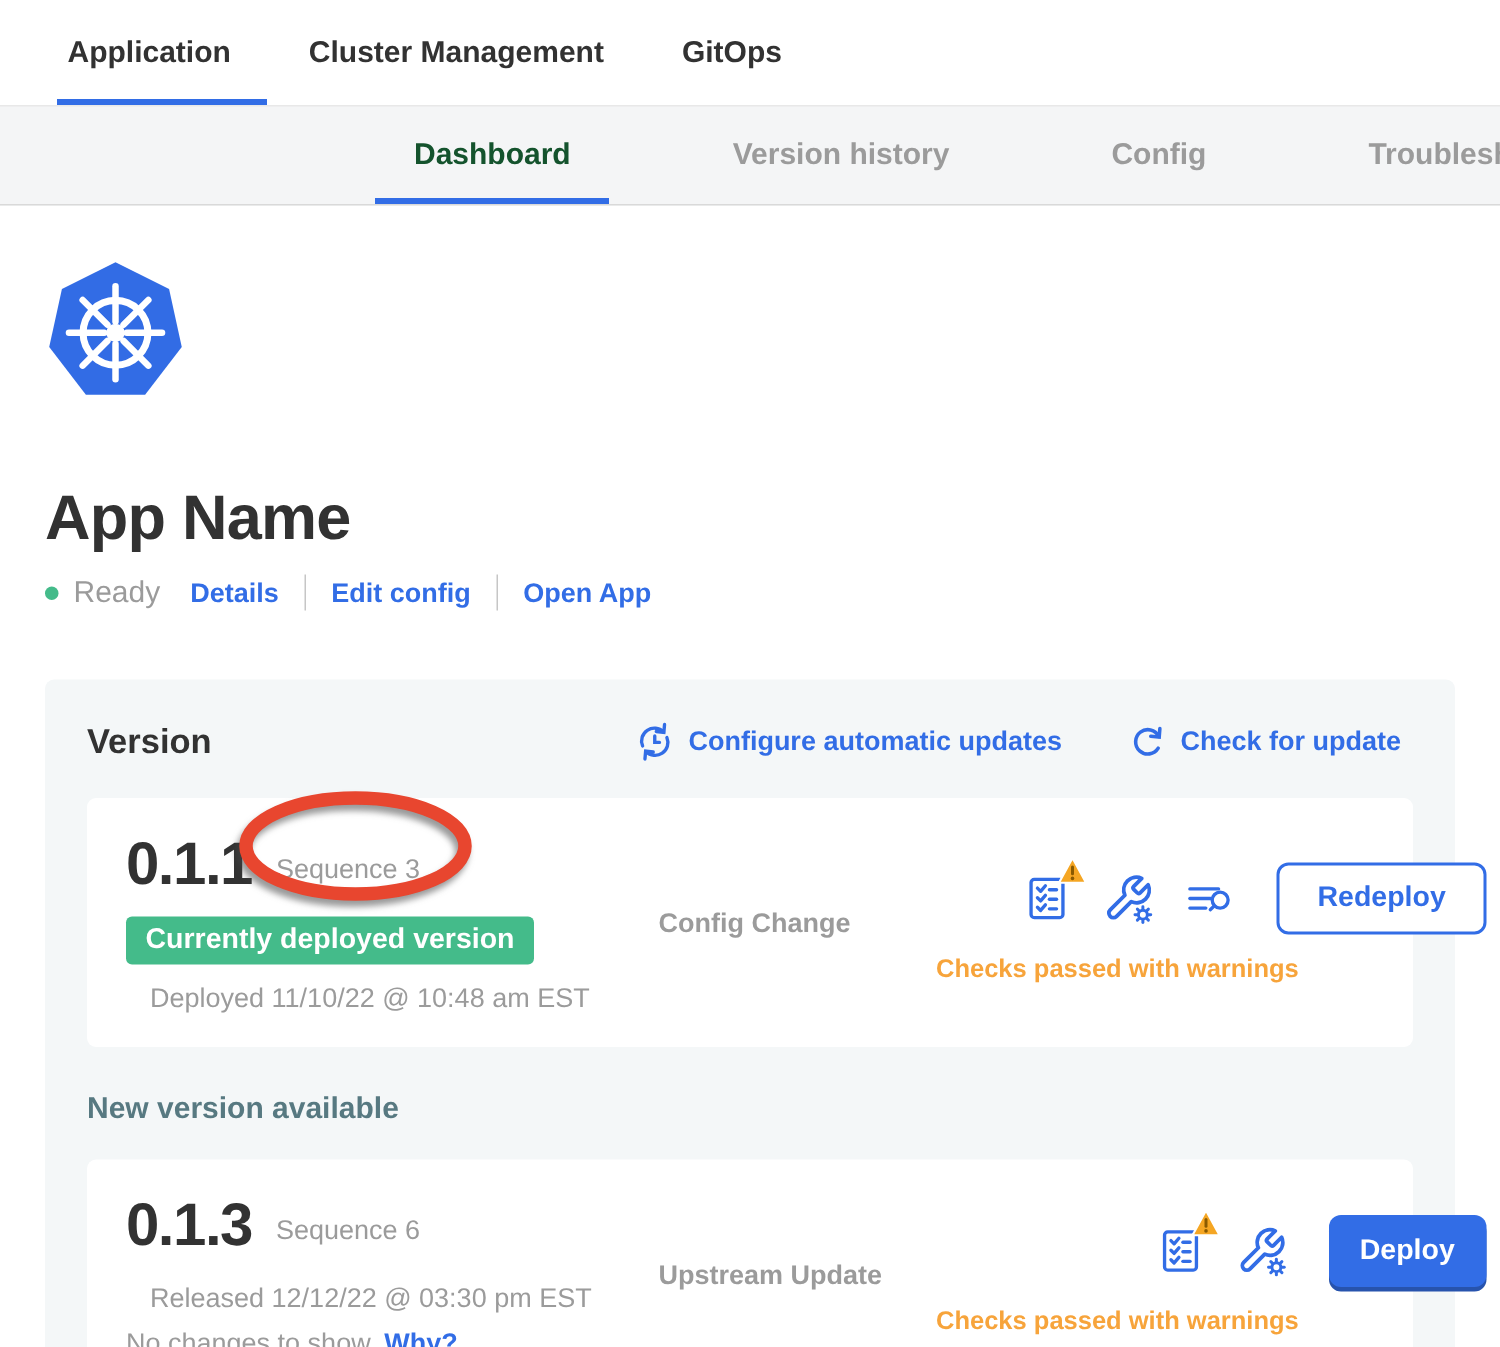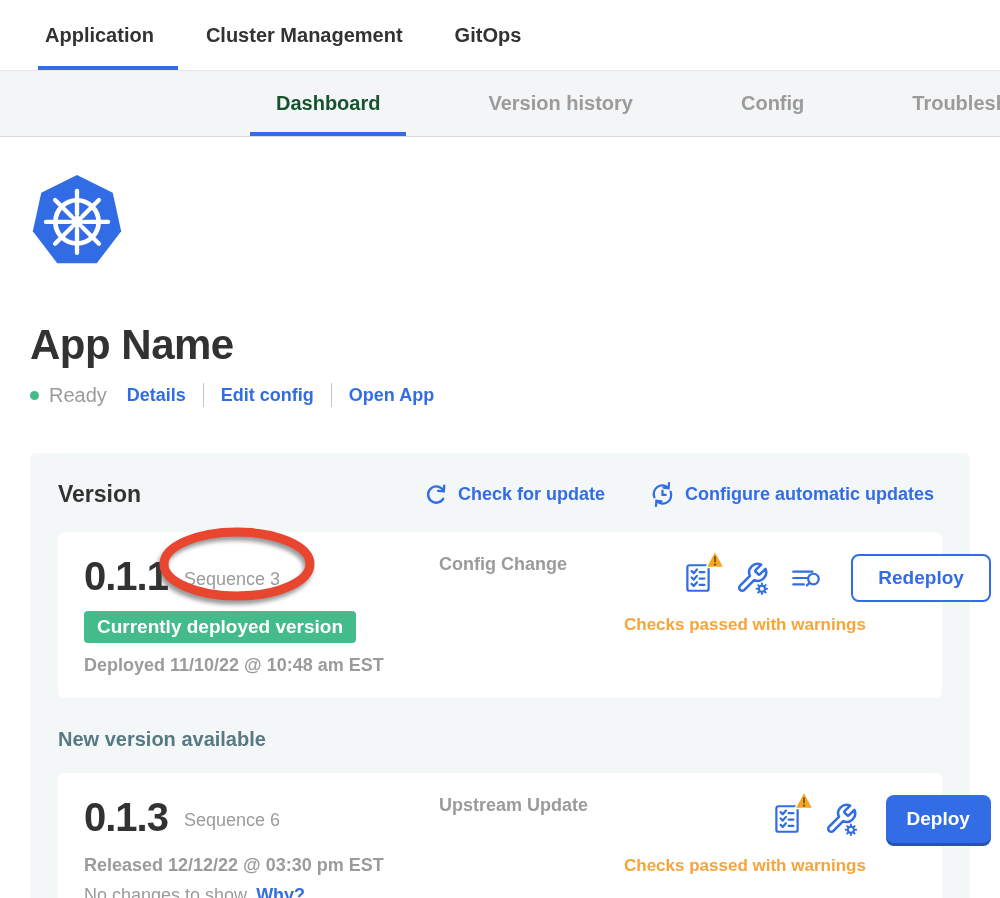--- a/index.html
+++ b/index.html
@@ -29,27 +29,27 @@
   .hdr-link { font-size:18px; font-weight:700; color:#326DE6; text-decoration:none; cursor:pointer; }
   .hdr-divider { width:1px; height:24px; background:#c6c6c6; margin:0 17px; }
 
   
   .version-card { margin:46px 30px 0; background:#f4f7f8; border-radius:6px; padding:28px 28px 36px; }
   .vc-header { display:flex; align-items:center; }
   .vc-title { font-size:23px; font-weight:700; color:#323232; }
   .vc-header-links { margin-left:auto; display:flex; align-items:center; gap:44px; padding-right:8px; }
   .vc-link { display:flex; align-items:center; gap:9px; font-size:18px; font-weight:700; color:#326DE6; cursor:pointer; }
 
-  .release-card { position:relative; margin-top:24px; background:#fff; border-radius:6px; padding:22px 26px; display:flex; }
+  .release-card { position:relative; margin-top:24px; background:#fff; border-radius:6px; padding:22px 26px; display:flex; align-items:center; }
   .rel-left { flex:0 0 355px; }
   .version-line { display:flex; align-items:center; }
   .version-big { font-size:40px; font-weight:700; color:#323232; letter-spacing:-1px; }
   .sequence { font-size:18px; color:#9b9b9b; margin-left:16px; margin-top:6px; }
   .deployed-badge { display:inline-block; margin-top:12px; background:#44BB8A; color:#fff; font-size:19px; font-weight:700; padding:5px 13px; border-radius:4px; }
-  .meta-line { margin-top:12px; font-size:18px; font-weight:700; color:#9b9b9b; }
+  .meta-line { margin-top:12px; font-size:18px; font-weight:400; color:#9b9b9b;margin-left:16px; }
   .nochanges-line { margin-top:9px; font-size:18px; font-weight:500; color:#9b9b9b; }
   .why-link { color:#326DE6; font-weight:700; cursor:pointer; }
 
   .rel-source { flex:0 0 185px; font-size:18px; font-weight:700; color:#9b9b9b; }
 
   .rel-right { margin-left:auto; display:flex; flex-direction:column; align-items:flex-end; }
   .actions-row { display:flex; align-items:center; gap:20px; }
   .action-icon { position:relative; width:34px; height:34px; cursor:pointer; }
   .action-icon svg.main { width:34px; height:34px; display:block; }
   .warn-badge { position:absolute; top:-11px; right:-10px; width:20px; height:19px; }
@@ -129,35 +129,35 @@
         <a class="hdr-link">Open App</a>
       </div>
     </div>
   </header>
 
   <section class="version-card">
     <div class="vc-header">
       <h2 class="vc-title">Version</h2>
       <div class="vc-header-links">
         <div class="vc-link">
-          <svg width="26" height="26" viewBox="0 0 24 24" fill="none" stroke="#326DE6" stroke-width="2.2" stroke-linecap="round">
-            <path d="M18.6 15.5 A7.5 7.5 0 1 1 18.9 8.2"></path>
-            <polyline points="19.6,3.4 19.2,8.6 14,8.2" fill="none"></polyline>
-          </svg>
-          <span>Check for update</span>
-        </div>
-        <div class="vc-link">
           <svg width="27" height="27" viewBox="0 0 24 24" fill="none" stroke="#326DE6" stroke-width="2" stroke-linecap="round">
             <path d="M4.8 14.5 A7.6 7.6 0 0 1 17.2 6.2"></path>
             <polyline points="17.8,1.8 17.4,6.4 12.9,5.9"></polyline>
             <path d="M19.2 9.5 A7.6 7.6 0 0 1 6.8 17.8"></path>
             <polyline points="6.2,22.2 6.6,17.6 11.1,18.1"></polyline>
             <polyline points="12,8.6 12,12.4 14.8,12.4"></polyline>
           </svg>
           <span>Configure automatic updates</span>
+        </div>
+        <div class="vc-link">
+          <svg width="26" height="26" viewBox="0 0 24 24" fill="none" stroke="#326DE6" stroke-width="2.2" stroke-linecap="round">
+            <path d="M18.6 15.5 A7.5 7.5 0 1 1 18.9 8.2"></path>
+            <polyline points="19.6,3.4 19.2,8.6 14,8.2" fill="none"></polyline>
+          </svg>
+          <span>Check for update</span>
         </div>
       </div>
     </div>
 
     <div class="release-card">
       <svg class="seq-annotation" viewBox="0 0 162 82">
         <ellipse cx="81" cy="40" rx="73" ry="32" fill="none" stroke="#E8462F" stroke-width="9"></ellipse>
       </svg>
       <div class="rel-left">
         <div class="version-line">

